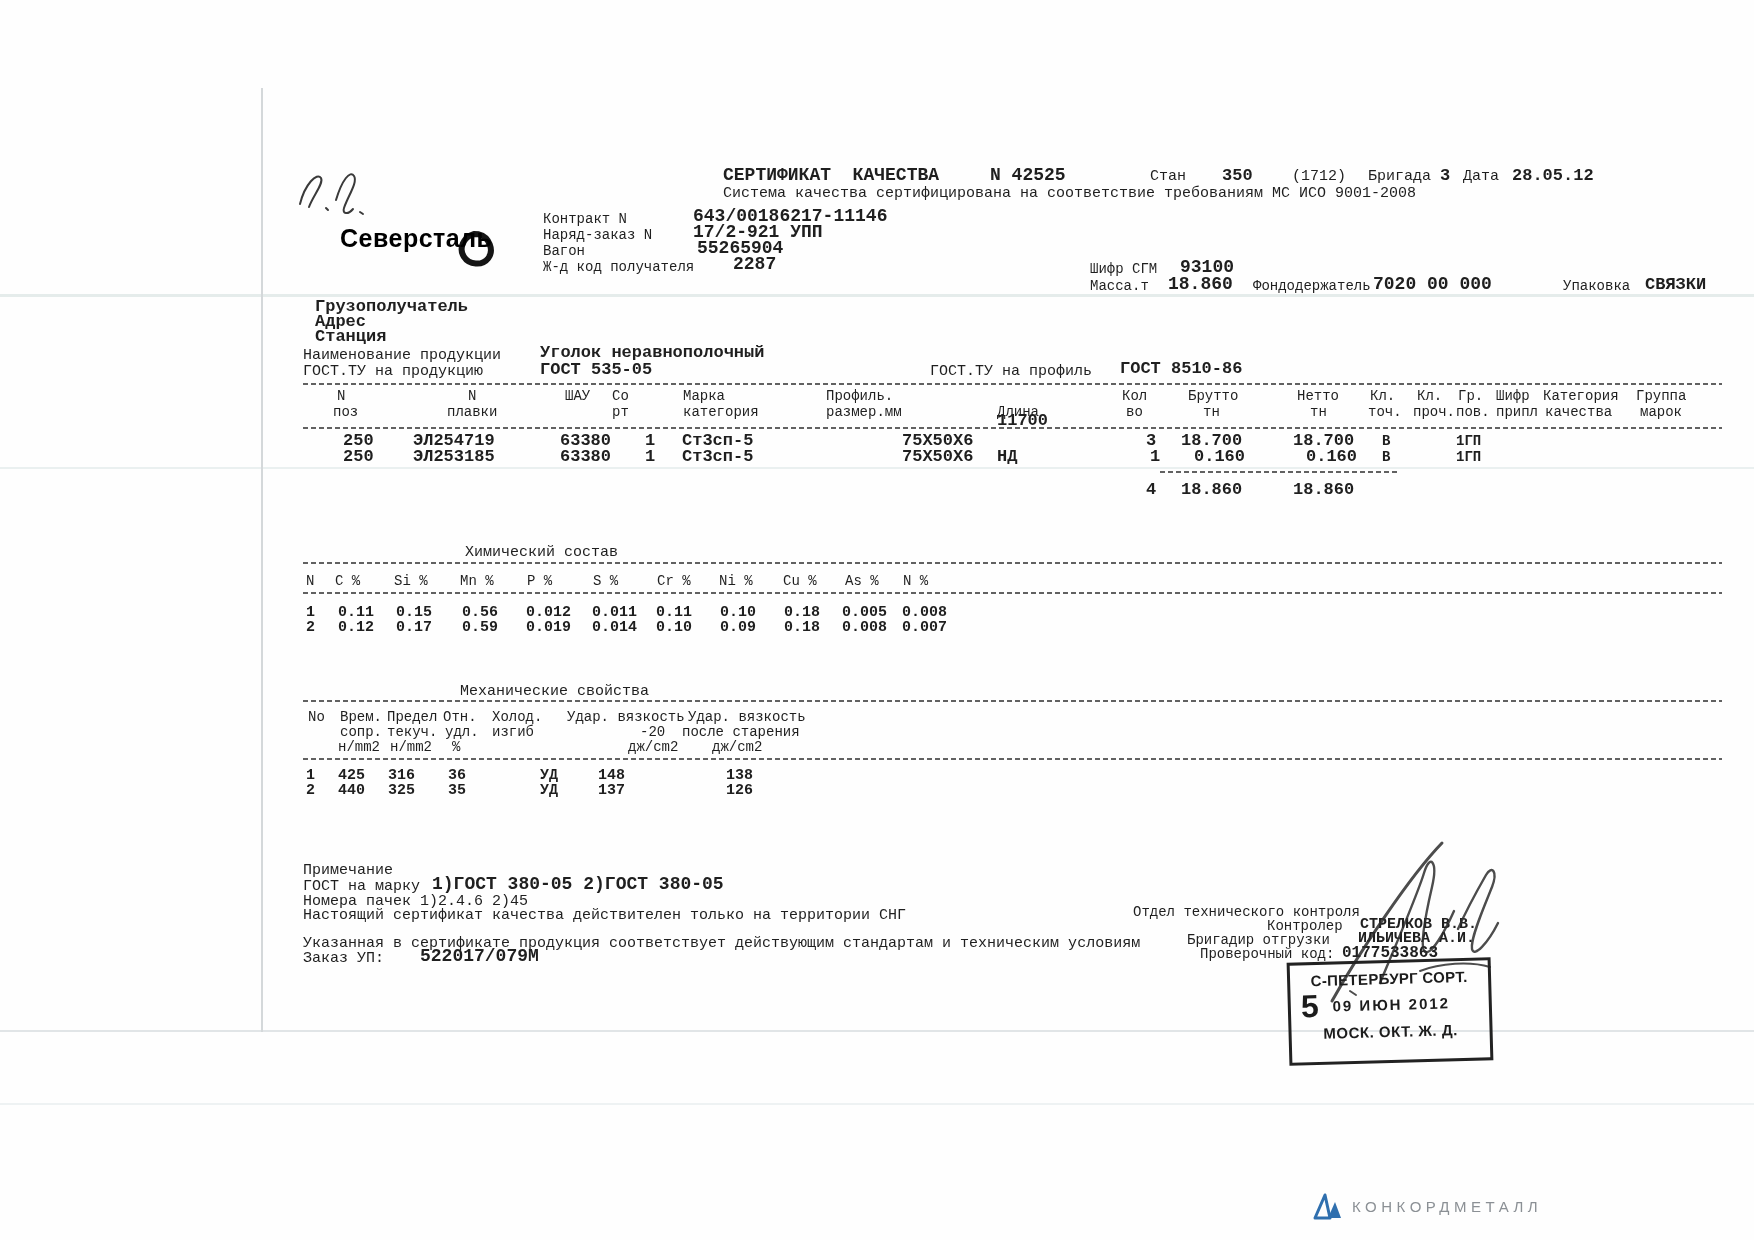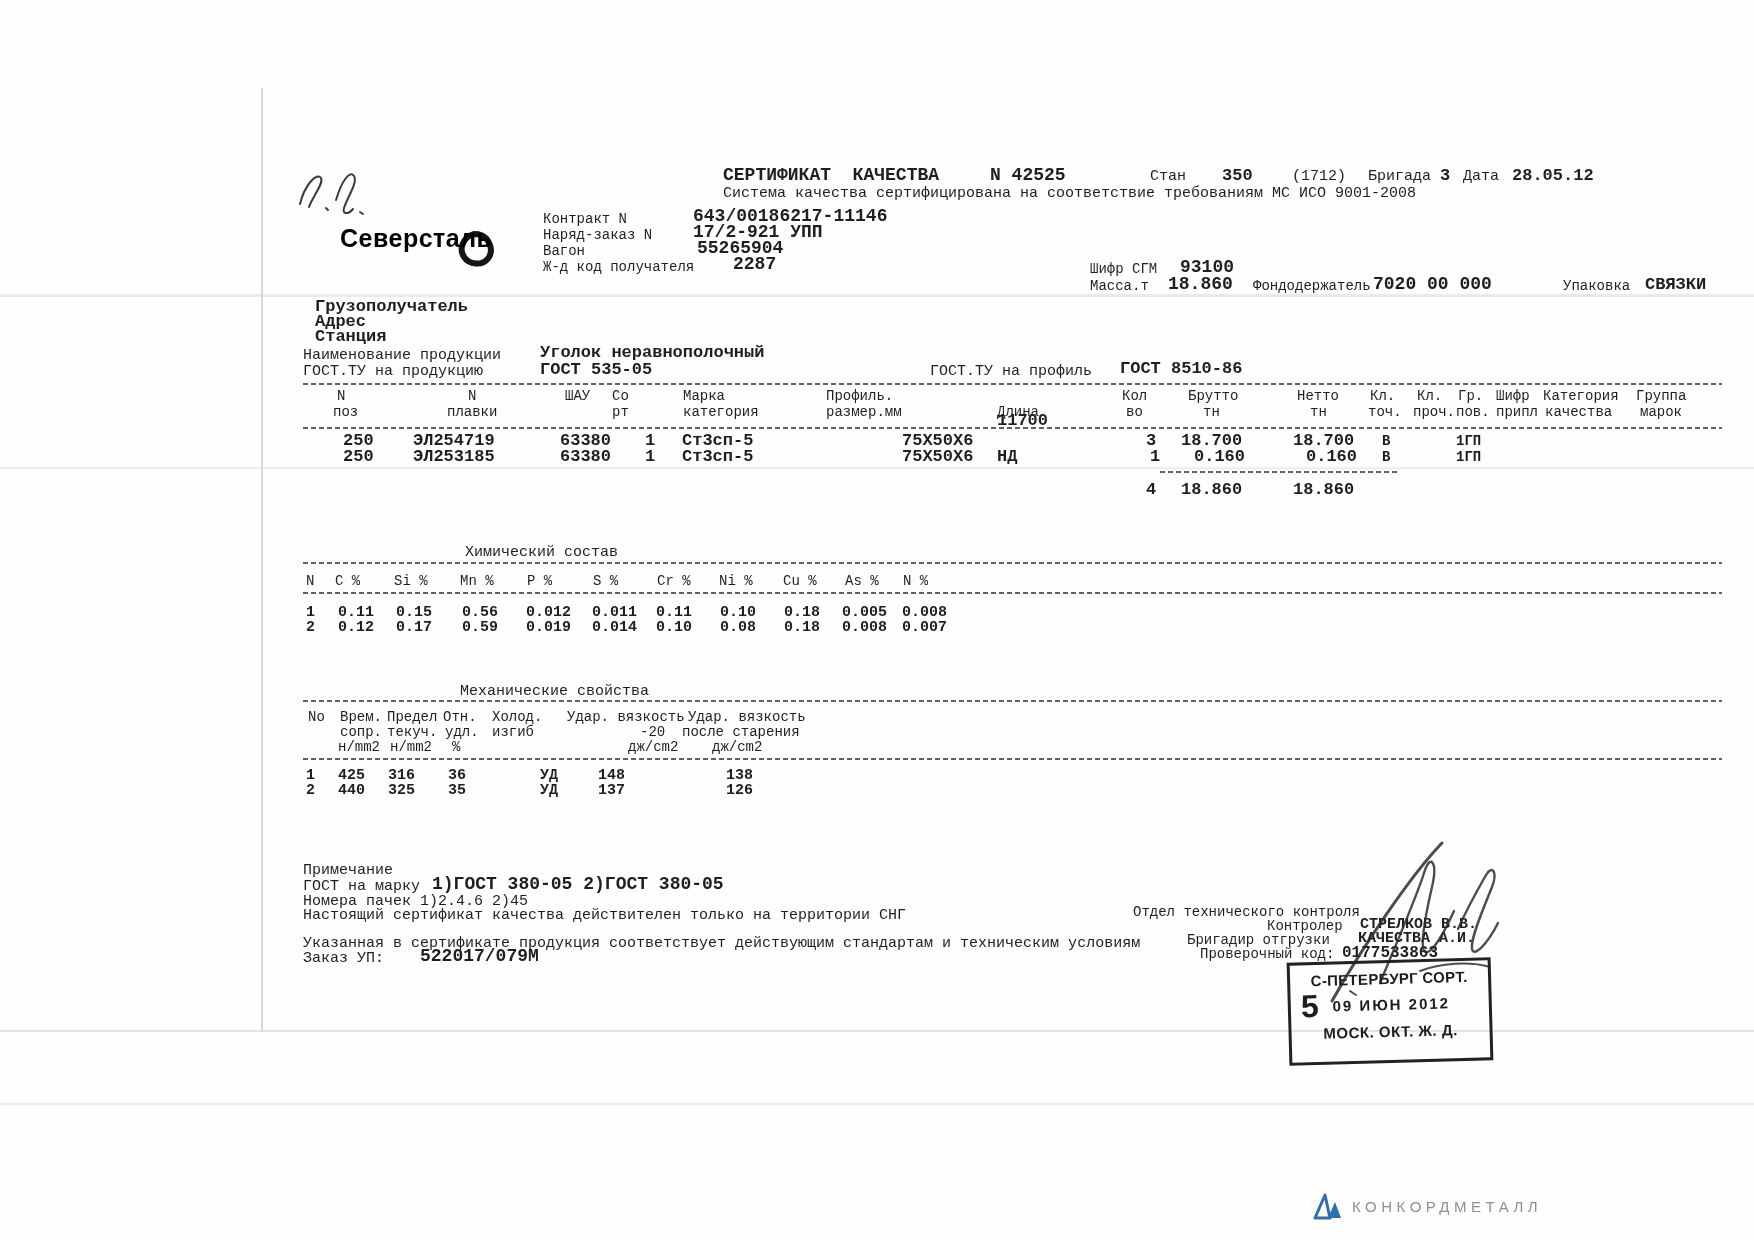--- a/index.html
+++ b/index.html
@@ -185,21 +185,21 @@
   <span class="a b15" style="left:784px;top:605px;">0.18</span>
   <span class="a b15" style="left:842px;top:605px;">0.005</span>
   <span class="a b15" style="left:902px;top:605px;">0.008</span>
   <span class="a b15" style="left:306px;top:620px;">2</span>
   <span class="a b15" style="left:338px;top:620px;">0.12</span>
   <span class="a b15" style="left:396px;top:620px;">0.17</span>
   <span class="a b15" style="left:462px;top:620px;">0.59</span>
   <span class="a b15" style="left:526px;top:620px;">0.019</span>
   <span class="a b15" style="left:592px;top:620px;">0.014</span>
   <span class="a b15" style="left:656px;top:620px;">0.10</span>
-  <span class="a b15" style="left:720px;top:620px;">0.08</span>
+  <span class="a b15" style="left:720px;top:620px;">0.09</span>
   <span class="a b15" style="left:784px;top:620px;">0.18</span>
   <span class="a b15" style="left:842px;top:620px;">0.008</span>
   <span class="a b15" style="left:902px;top:620px;">0.007</span>
 
   <span class="a t15" style="left:460px;top:684px;">Механические свойства</span>
   <div class="dash" style="left:303px;top:700px;width:1419px;"></div>
   <span class="a t14" style="left:308px;top:710px;">No</span>
   <span class="a t14" style="left:340px;top:710px;">Врем.</span>
   <span class="a t14" style="left:340px;top:725px;">сопр.</span>
   <span class="a t14" style="left:338px;top:740px;">н/mm2</span>
@@ -239,21 +239,21 @@
   <span class="a t15" style="left:303px;top:894px;">Номера пачек 1)2.4.6 2)45</span>
   <span class="a t15" style="left:303px;top:908px;">Настоящий сертификат качества действителен только на территории СНГ</span>
   <span class="a t15" style="left:303px;top:936px;">Указанная в сертификате продукция соответствует действующим стандартам и техническим условиям</span>
   <span class="a t15" style="left:303px;top:951px;">Заказ УП:</span>
   <span class="a b18" style="left:420px;top:947px;">522017/079М</span>
 
   <span class="a t14" style="left:1133px;top:905px;">Отдел технического контроля</span>
   <span class="a t14" style="left:1267px;top:919px;">Контролер</span>
   <span class="a b15" style="left:1360px;top:917px;">СТРЕЛКОВ В.В.</span>
   <span class="a t14" style="left:1187px;top:933px;">Бригадир отгрузки</span>
-  <span class="a b15" style="left:1358px;top:931px;">КАЧЕСТВА А.И.</span>
+  <span class="a b15" style="left:1358px;top:931px;">ИЛЬИЧЕВА А.И.</span>
   <span class="a t14" style="left:1200px;top:947px;">Проверочный код:</span>
   <span class="a b16" style="left:1342px;top:945px;">0177533863</span>
 
   <div class="a" style="left:1320px;top:795px;">
     <svg width="200" height="180" viewBox="0 0 200 180" fill="none" stroke="#2d2d2d" stroke-linecap="round" opacity=".85">
       <path stroke-width="3" d="M12,170 C40,120 90,45 122,12"></path>
       <path stroke-width="2.4" d="M60,152 C80,104 98,62 104,42 C110,22 118,30 112,56 C106,82 100,112 104,120 C110,128 126,98 134,80"></path>
       <path stroke-width="2.4" d="M138,98 C146,80 158,58 166,44 C172,34 178,40 172,56 C164,76 150,108 152,118 C154,127 168,112 178,92"></path>
       <path stroke-width="2" d="M100,140 C120,132 150,130 170,136"></path>
       <path stroke-width="2" d="M30,160 l6,4"></path>

